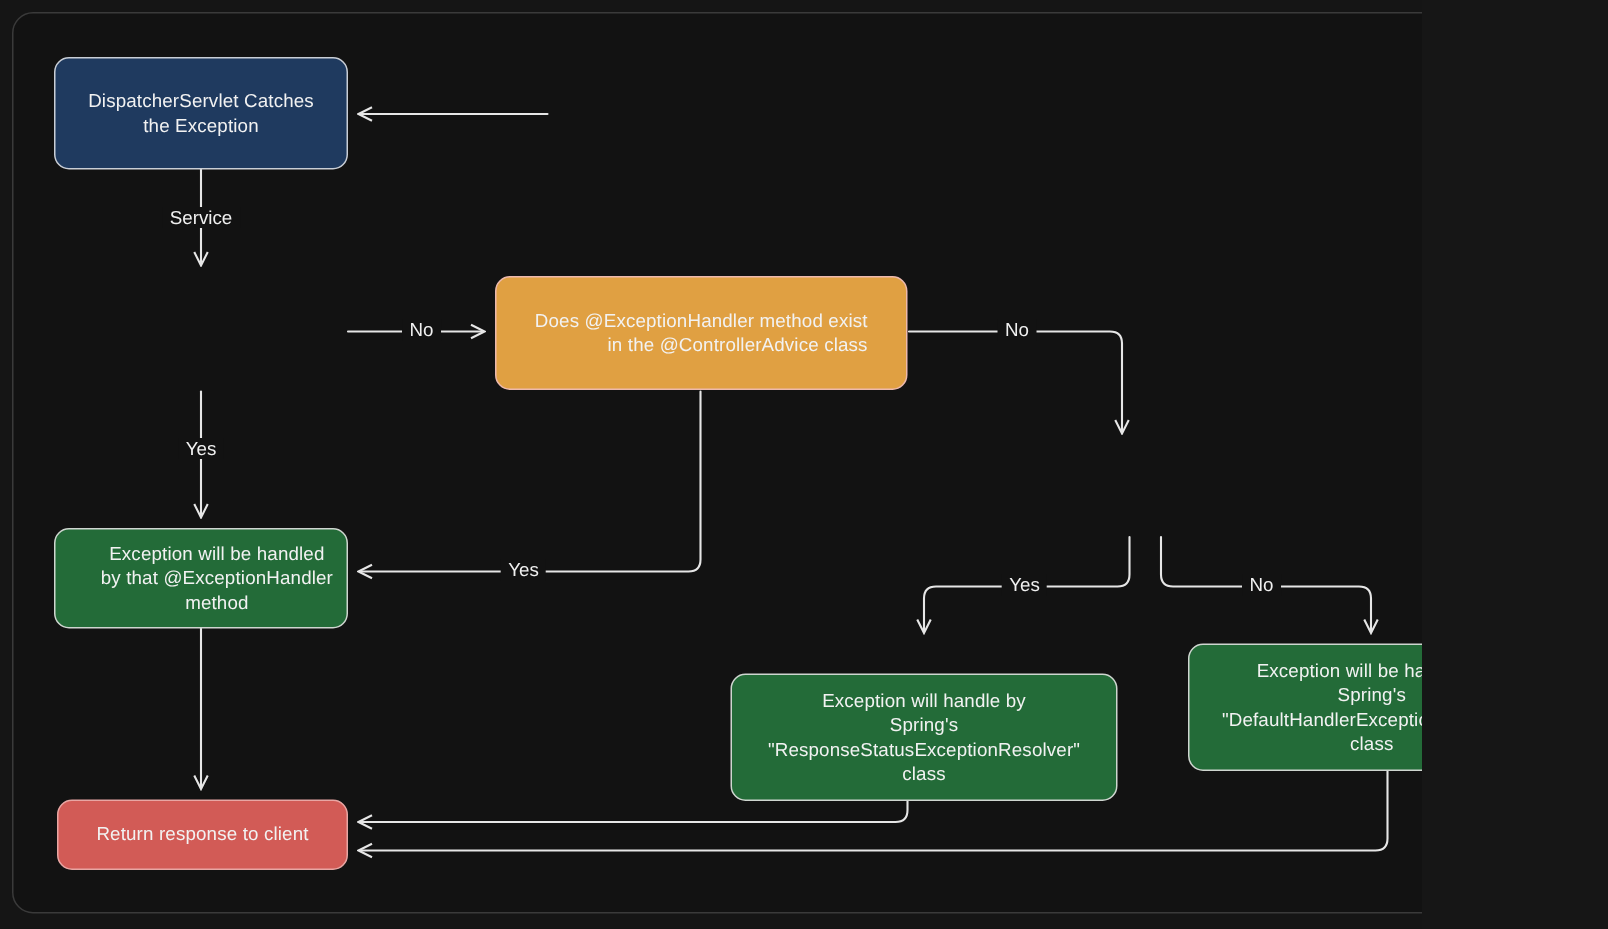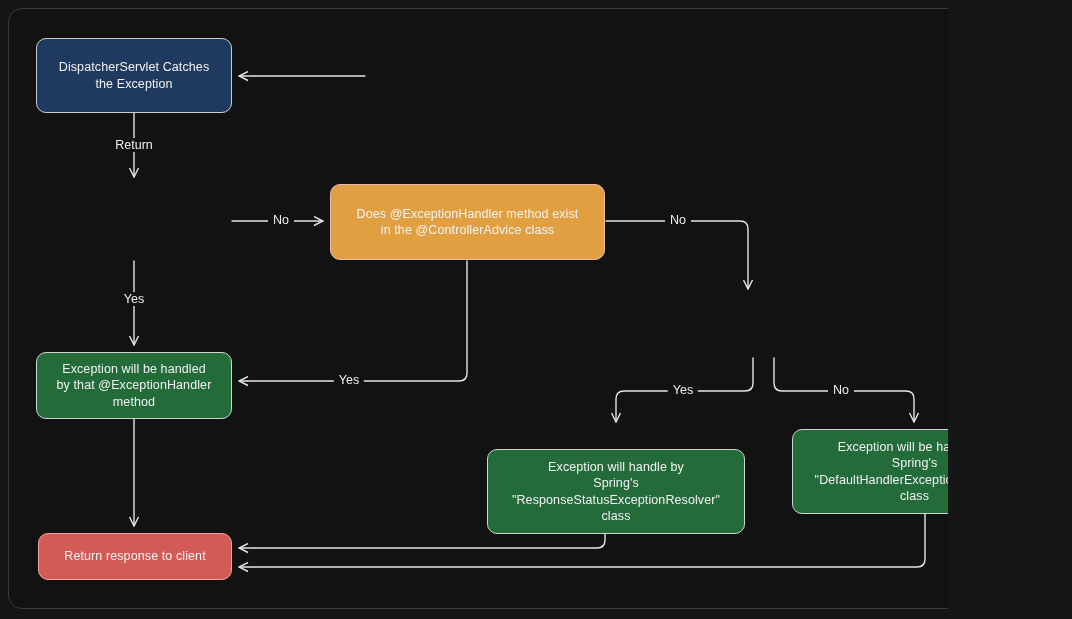--- a/index.html
+++ b/index.html
@@ -115,27 +115,27 @@
     </g>
   </svg>
 
   <div class="node node-blue" style="left:36px; top:38px; width:196px; height:75px;">
     <span>DispatcherServlet Catches
 the Exception</span>
   </div>
 
 
 
-  <div class="node node-orange" style="left:330px; top:184px; width:275px; height:76px;">
+  <div class="node node-orange" style="left:330px; top:184px; width:275px; height:76px;text-align:right;">
     <span>Does @ExceptionHandler method exist
 in the @ControllerAdvice class</span>
   </div>
 
 
-  <div class="node node-green" style="left:36px; top:352px; width:196px; height:67px;">
+  <div class="node node-green" style="left:36px; top:352px; width:196px; height:67px;justify-content:flex-end;">
     <span>Exception will be handled
 by that @ExceptionHandler
 method</span>
   </div>
 
   <div class="node node-green" style="left:487px; top:429px; width:258px; height:85px;margin-top:20px;">
     <span>Exception will handle by
 Spring's
 "ResponseStatusExceptionResolver"
 class</span>
@@ -145,21 +145,21 @@
     <span>Exception will be handle by
 Spring's
 "DefaultHandlerExceptionResolver"
 class</span>
   </div>
 
   <div class="node node-red" style="left:38px; top:533px; width:194px; height:47px;text-align:right;">
     <span>Return response to client</span>
   </div>
 
-  <div class="edge-label" style="left:134px; top:145px;">Return</div>
+  <div class="edge-label" style="left:134px; top:145px;">Service</div>
   <div class="edge-label" style="left:281px; top:220px;">No</div>
   <div class="edge-label" style="left:134px; top:299px;">Yes</div>
   <div class="edge-label" style="left:678px; top:220px;">No</div>
   <div class="edge-label" style="left:349px; top:380px;">Yes</div>
   <div class="edge-label" style="left:683px; top:390px;">Yes</div>
   <div class="edge-label" style="left:841px; top:390px;">No</div>
 
 </div>
 
 </body></html>

